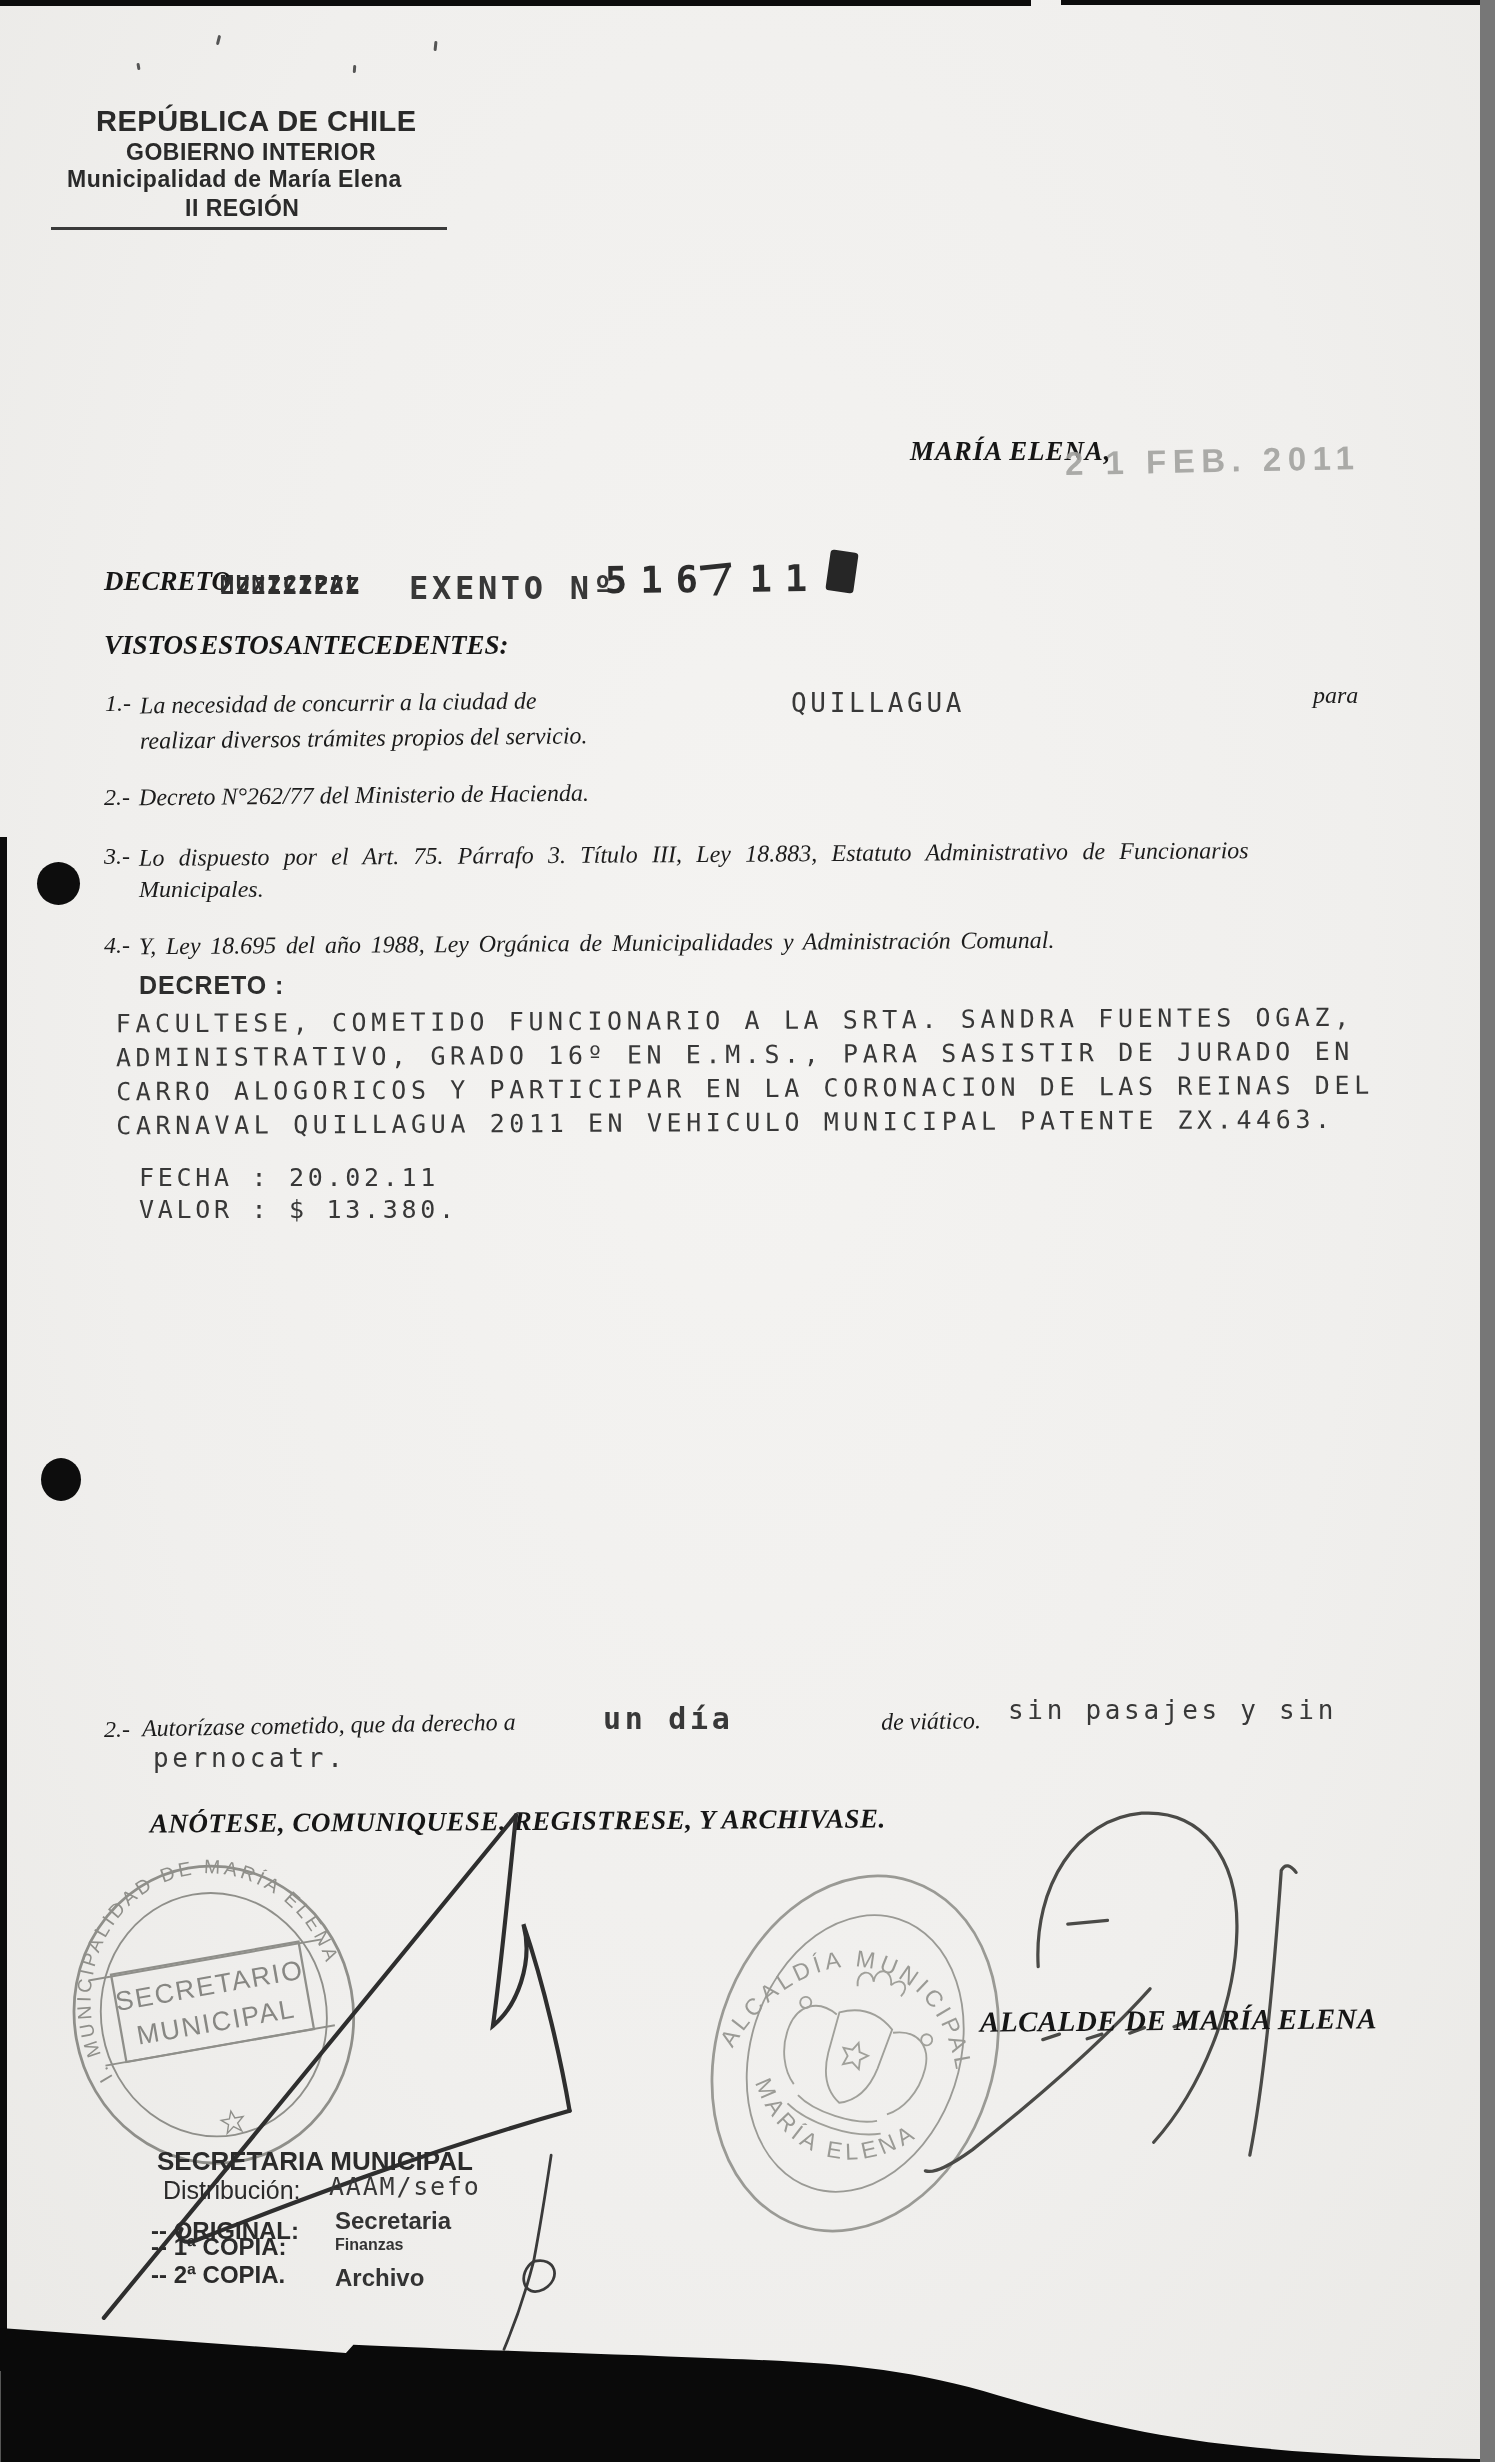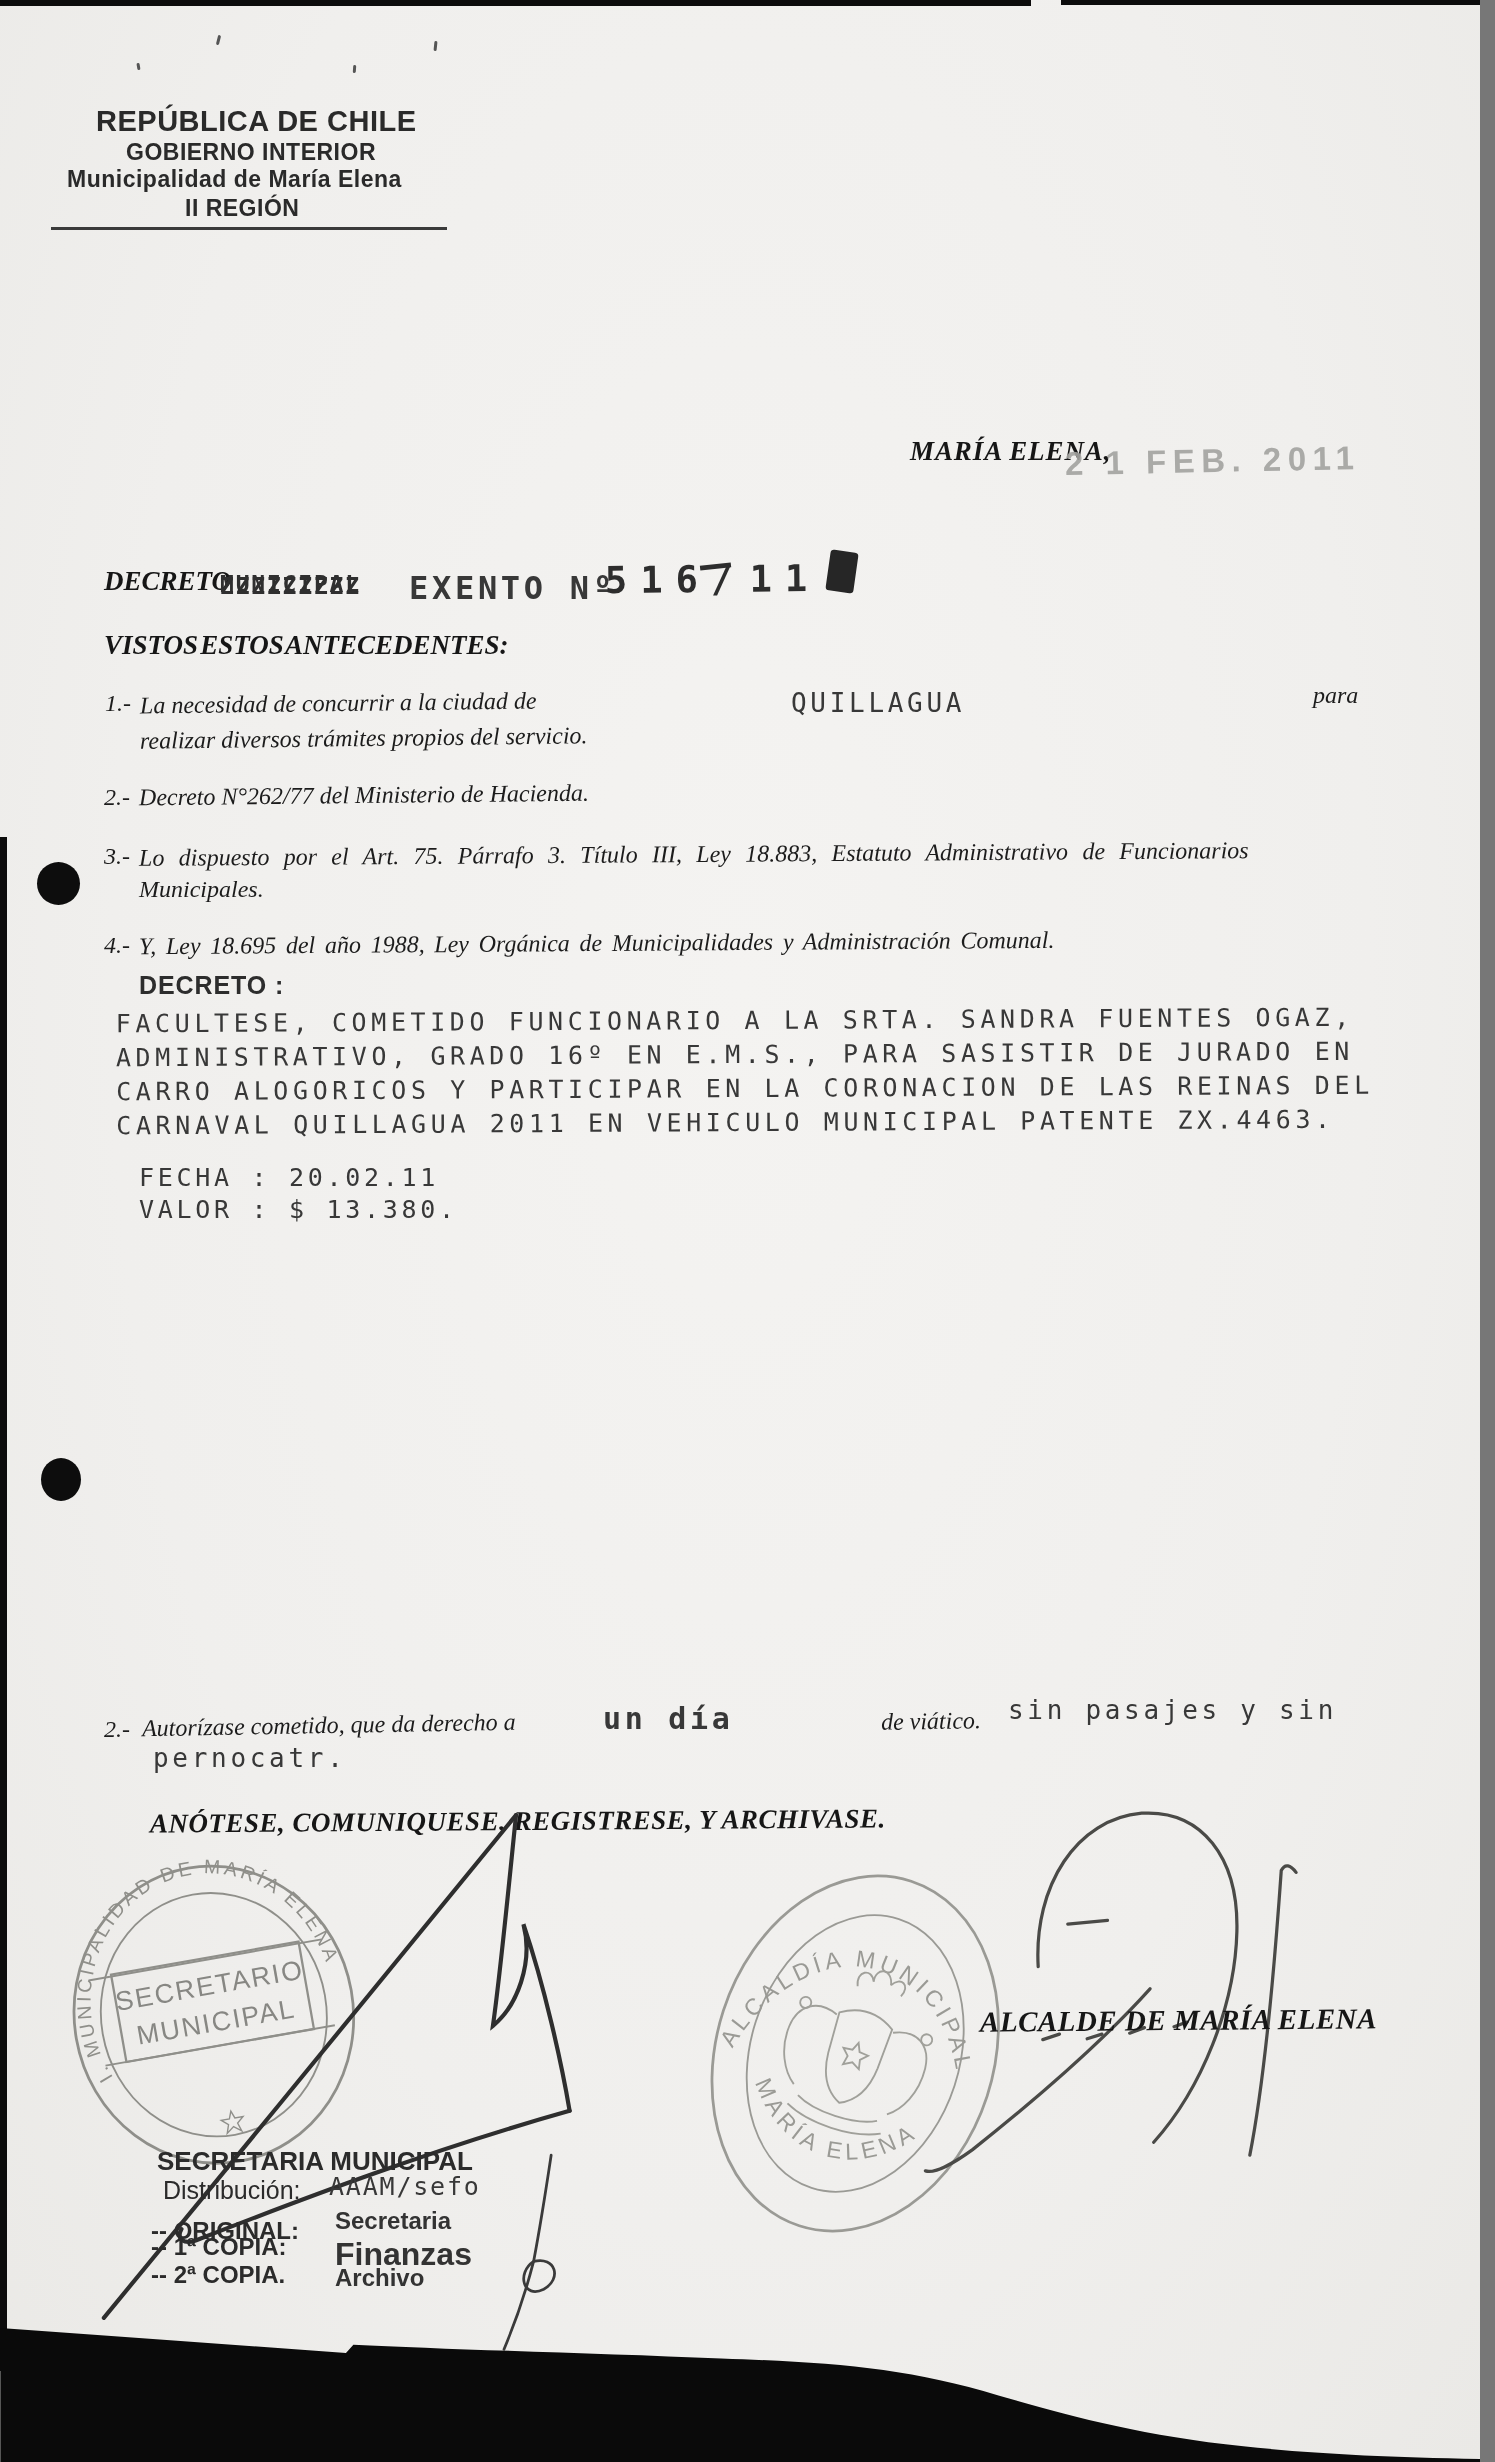--- a/index.html
+++ b/index.html
@@ -173,18 +173,18 @@
   </svg>
 
   <div class="abs serb" style="left:980px;top:2004px;font-size:29px;letter-spacing:0.5px;transform:rotate(-0.5deg);">ALCALDE DE MARÍA ELENA</div>
 
   <div class="abs" style="left:157px;top:2146px;font-size:26px;font-weight:bold;color:#2b2b2b;">SECRETARIA MUNICIPAL</div>
   <div class="abs" style="left:163px;top:2176px;font-size:25px;font-weight:normal;color:#2b2b2b;">Distribución:</div>
   <div class="abs tw" style="left:329px;top:2172px;font-size:25px;letter-spacing:1.8px;">AAAM/sefo</div>
   <div class="abs" style="left:151px;top:2205px;font-size:24px;font-weight:bold;color:#2b2b2b;margin-top:12px;">-- ORIGINAL:</div>
   <div class="abs" style="left:335px;top:2207px;font-size:24px;font-weight:bold;color:#333;">Secretaria</div>
   <div class="abs" style="left:151px;top:2233px;font-size:24px;font-weight:bold;color:#2b2b2b;">-- 1ª COPIA:</div>
-  <div class="abs" style="left:335px;top:2236px;font-size:32px;font-weight:bold;color:#333;">Finanzas</div>
+  <div class="abs" style="left:335px;top:2236px;font-size:16px;font-weight:bold;color:#333;">Finanzas</div>
   <div class="abs" style="left:151px;top:2261px;font-size:24px;font-weight:bold;color:#2b2b2b;">-- 2ª COPIA.</div>
   <div class="abs" style="left:335px;top:2264px;font-size:24px;font-weight:bold;color:#333;">Archivo</div>
 
 </div>
 
 
 </body></html>

